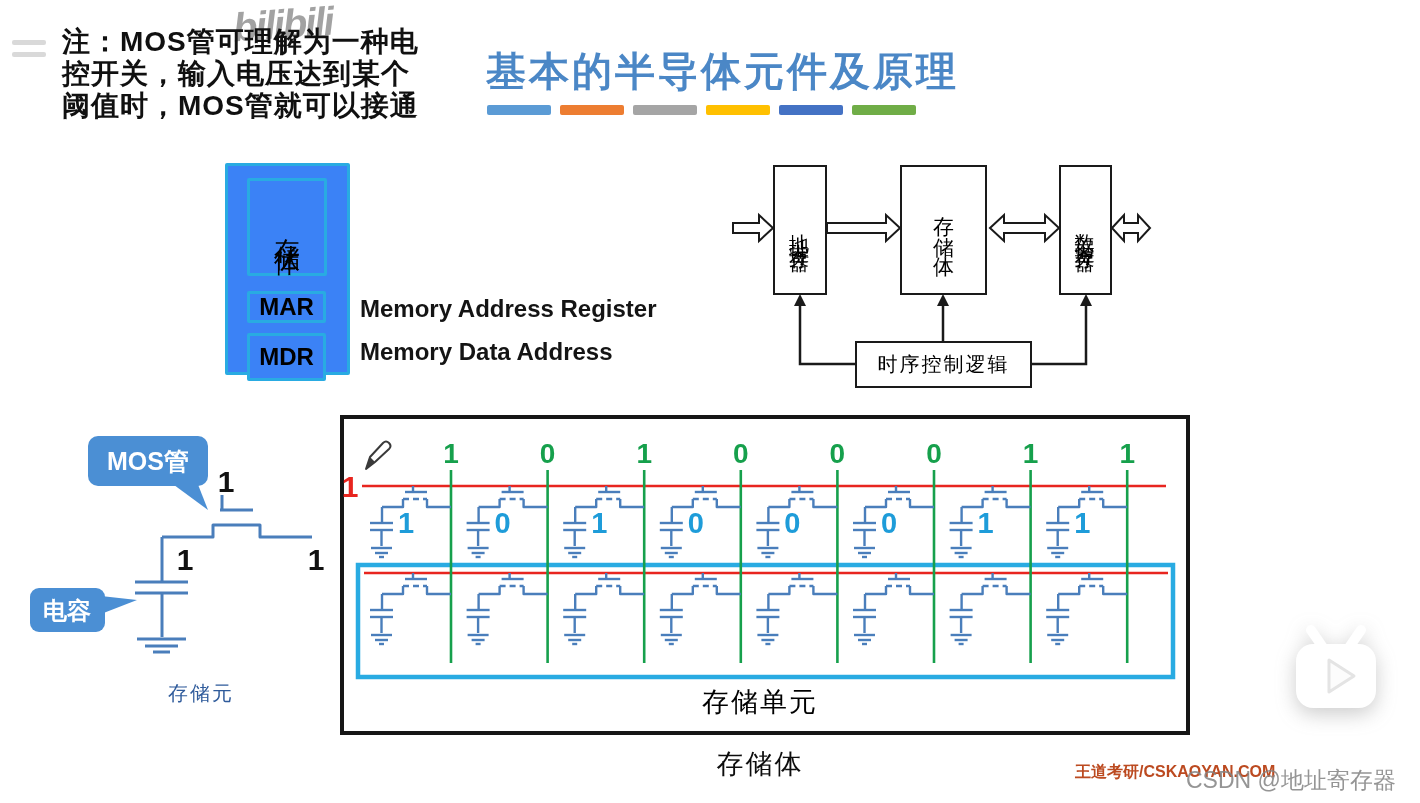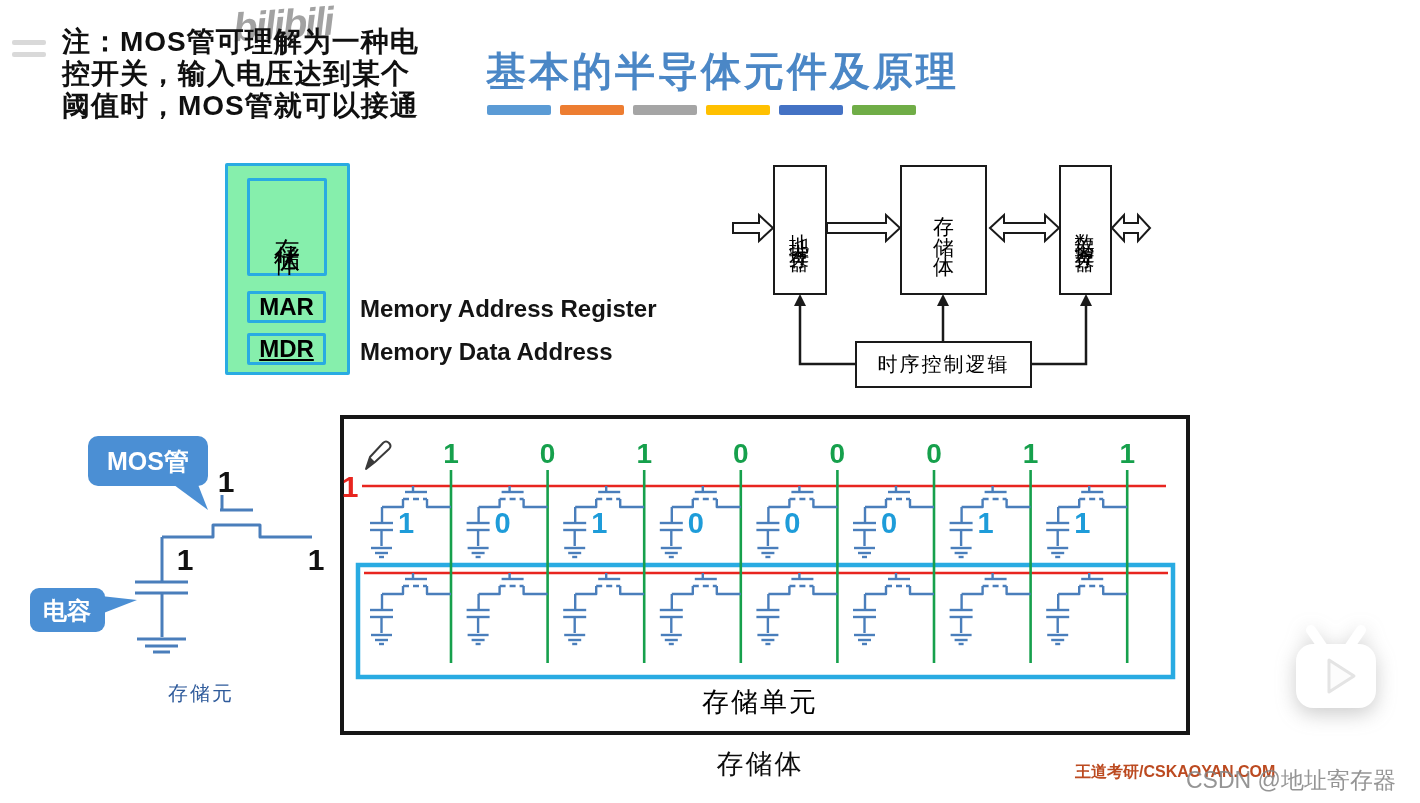--- a/index.html
+++ b/index.html
@@ -13,28 +13,28 @@
   .ghost-bar{background:rgba(170,170,170,.45);width:34px;height:5px;border-radius:2px;}
   .ghost-bili{left:233px;top:2px;z-index:1;font-size:40px;font-style:italic;font-weight:800;
         color:rgba(70,70,70,.5);transform:rotate(-4deg);letter-spacing:-2px;}
 
   
   .title{left:486px;top:44px;font-size:40px;font-weight:700;letter-spacing:3px;color:#4b87c6;}
   .title-underline{left:487px;top:105px;display:flex;gap:9px;}
   .bar{width:64px;height:10px;border-radius:2px;}
 
   
-  .cyanbox{border:3px solid #29abe2;border-radius:2px;background:#86efac;box-sizing:border-box;}
+  .cyanbox{border:3px solid #29abe2;border-radius:2px;background:#3b82f6;box-sizing:border-box;}
   .legend-outer{left:225px;top:163px;width:125px;height:212px;}
   .legend-mem{left:247px;top:178px;width:80px;height:98px;display:flex;align-items:center;justify-content:center;}
   .vtext{writing-mode:vertical-rl;text-orientation:upright;}
   .legend-mem span{font-family:"Liberation Serif",serif;font-size:26px;letter-spacing:6px;color:#000;}
   .legend-reg{display:flex;align-items:center;justify-content:center;font-size:24px;font-weight:600;color:#000;}
   .legend-mar{left:247px;top:291px;width:79px;height:32px;}
-  .legend-mdr{left:247px;top:333px;width:79px;height:32px;text-decoration:underline;}
+  .legend-mdr{left:247px;top:333px;width:79px;height:48px;}
   .legend-full{font-size:24px;font-weight:600;color:#141414;}
   .legend-mar-full{left:360px;top:295px;}
   .legend-mdr-full{left:360px;top:338px;}
 
   
   .bd{left:720px;top:150px;width:460px;height:250px;}
   .bd-box{position:absolute;border:2px solid #1a1a1a;background:#fff;box-sizing:border-box;
           display:flex;align-items:center;justify-content:center;
           font-family:"Liberation Serif",serif;color:#000;}
   .bd-addr{left:53px;top:15px;width:54px;height:130px;font-size:20px;}

